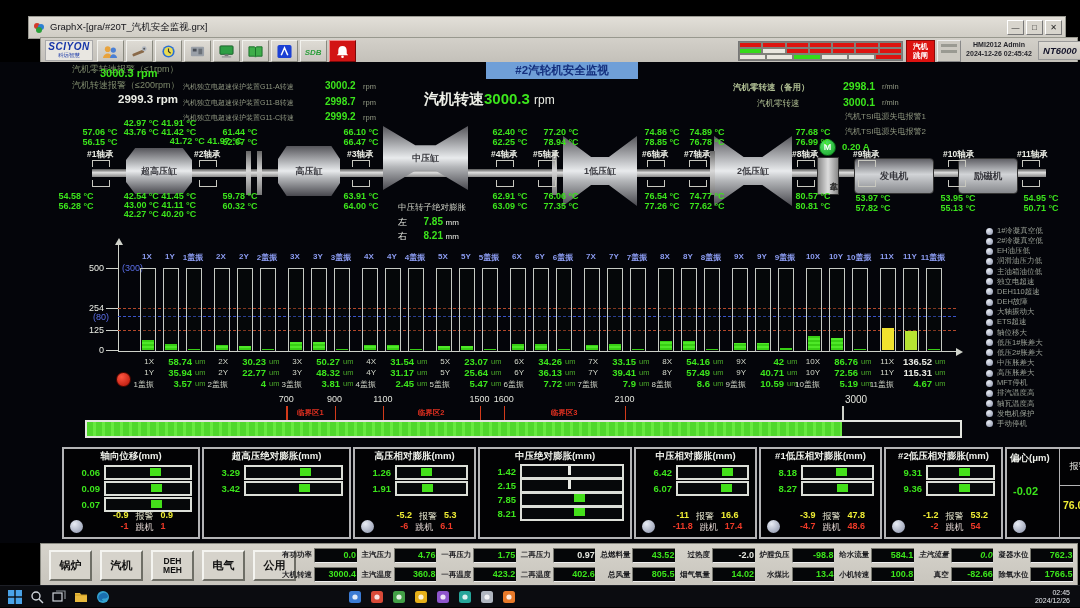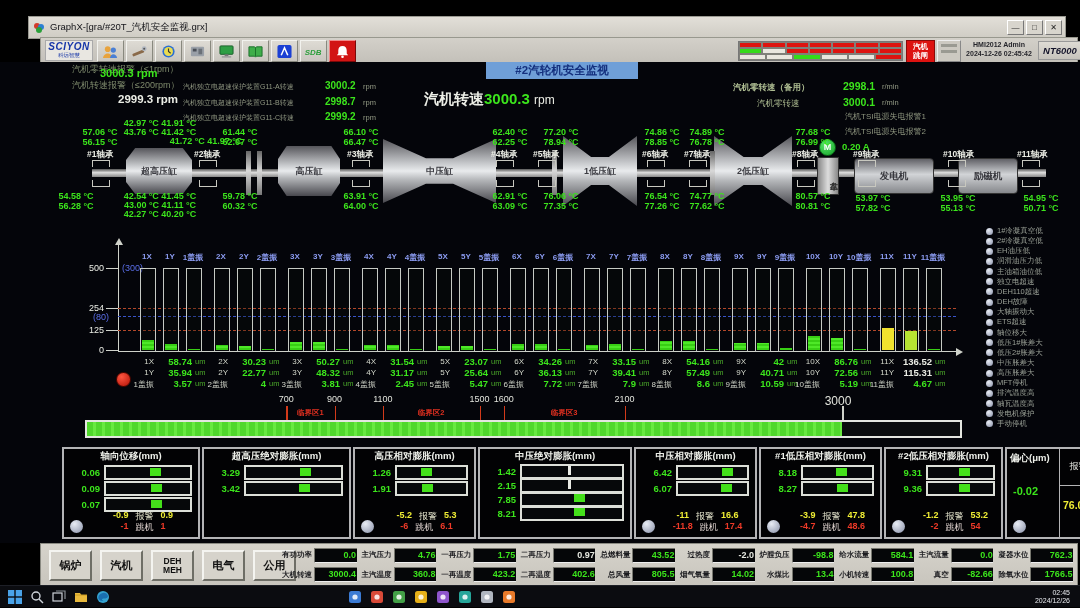--- a/index.html
+++ b/index.html
@@ -226,21 +226,21 @@
     <span class="w" style="font-weight:bold;">汽机转速</span><span class="g">3000.3</span>
     <span class="w" style="font-size:12px;">rpm</span>
   </div>
   <div id="zerorows"></div>
   <div id="tsirows"></div>
 
   <div id="turbine">
       <div class="abs" style="left: 92px; top: 107px; width: 954px; height: 8px; background: linear-gradient(rgb(85, 85, 85), rgb(221, 221, 221) 45%, rgb(136, 136, 136));"></div>
       <div class="abs cyl hex" style="left: 126px; width: 66px; top: 86px; height: 46px;">超高压缸</div>
       <div class="abs cyl hex" style="left: 278px; width: 62px; top: 84px; height: 50px;">高压缸</div>
-      <div class="abs cyl bow" style="left: 383px; width: 113px; top: 77px; height: 64px;">中压缸</div>
+      <div class="abs cyl bow" style="left: 383px; width: 85px; top: 64px; height: 64px;">中压缸</div>
       <div class="abs cyl bow" style="left: 563px; width: 74px; top: 74px; height: 70px;">1低压缸</div>
       <div class="abs cyl bow" style="left: 714px; width: 78px; top: 74px; height: 70px;">2低压缸</div>
       <div class="abs" style="left: 246px; top: 89px; width: 5px; height: 44px; background: linear-gradient(rgb(102, 102, 102), rgb(216, 216, 216) 45%, rgb(119, 119, 119));"></div>
       <div class="abs" style="left: 257px; top: 89px; width: 5px; height: 44px; background: linear-gradient(rgb(102, 102, 102), rgb(216, 216, 216) 45%, rgb(119, 119, 119));"></div>
       <div class="abs" style="left: 552px; top: 89px; width: 5px; height: 44px; background: linear-gradient(rgb(102, 102, 102), rgb(216, 216, 216) 45%, rgb(119, 119, 119));"></div>
       <div class="abs" style="left: 710px; top: 89px; width: 5px; height: 44px; background: linear-gradient(rgb(102, 102, 102), rgb(216, 216, 216) 45%, rgb(119, 119, 119));"></div>
       <div class="abs" style="left: 817px; top: 95px; width: 20px; height: 36px; background: linear-gradient(90deg, rgb(136, 136, 136), rgb(221, 221, 221), rgb(136, 136, 136)); border: 1px solid rgb(51, 51, 51); writing-mode: vertical-rl; font-size: 8px; color: rgb(51, 51, 51); text-align: center; font-weight: bold;">盘车</div>
       <div class="abs rect3d" style="left: 854px; top: 96px; width: 78px; height: 34px;">发电机</div>
       <div class="abs rect3d" style="left: 958px; top: 96px; width: 58px; height: 34px;">励磁机</div>
       <div class="abs" style="left: 819px; top: 77px; width: 15px; height: 15px; border-radius: 50%; background: radial-gradient(circle at 35% 30%, rgb(85, 232, 104), rgb(21, 160, 40)); border: 1px solid rgb(10, 106, 24); color: rgb(255, 255, 255); font-size: 9px; font-weight: bold; text-align: center; line-height: 15px;">M</div>
@@ -297,20 +297,29 @@
       <div class="abs brk" style="left: 1022px; top: 98px;"></div>
       <div class="abs brkb" style="left: 1022px; top: 118px;"></div>
       <div class="abs tt" style="left: 1020px; top: 131px; width: 42px;">54.95 °C<br>50.71 °C</div>
       <div class="abs tt nw" style="left: 120px; top: 56px; width: 80px;">42.97 °C  41.91 °C</div>
       <div class="abs tt nw" style="left: 120px; top: 65px; width: 80px;">43.76 °C  41.42 °C</div>
       <div class="abs tt nw" style="left: 120px; top: 74px; width: 80px; margin-left: 46px;">41.72 °C  41.97 °C</div>
       <div class="abs tt nw" style="left: 120px; top: 129px; width: 80px;">42.54 °C  41.45 °C</div>
       <div class="abs tt nw" style="left: 120px; top: 138px; width: 80px;">43.00 °C  41.11 °C</div>
       <div class="abs tt nw" style="left: 120px; top: 147px; width: 80px;">42.27 °C  40.20 °C</div>
     </div>
+  <div class="abs" style="left:398px;top:140px;">
+    <div class="nw" style="font-size:8.5px;color:#cfd2c6;">中压转子绝对膨胀</div>
+    <div class="nw" style="font-size:9px;margin-top:2px;"><span class="w">左</span>
+      <span class="g" style="font-size:10px;margin-left:14px;">7.85</span>
+      <span class="w" style="font-size:8px;">mm</span></div>
+    <div class="nw" style="font-size:9px;margin-top:1px;"><span class="w">右</span>
+      <span class="g" style="font-size:10px;margin-left:14px;">8.21</span>
+      <span class="w" style="font-size:8px;">mm</span></div>
+  </div>
 
   <div id="chart">
       <div class="abs" style="left: 118px; top: 182px; width: 1px; height: 107px; background: rgb(207, 210, 202);"></div>
       <div class="abs" style="left: 115px; top: 176px; width: 0px; height: 0px; border-left: 4px solid transparent; border-right: 4px solid transparent; border-bottom: 7px solid rgb(207, 210, 202);"></div>
       <div class="abs" style="left: 118px; top: 289px; width: 840px; height: 1px; background: rgb(207, 210, 202);"></div>
       <div class="abs" style="left: 956px; top: 286px; width: 0px; height: 0px; border-top: 4px solid transparent; border-bottom: 4px solid transparent; border-left: 7px solid rgb(207, 210, 202);"></div>
       <div class="abs" style="left: 106px; top: 288px; width: 12px; height: 1px; background: rgb(207, 210, 202);"></div>
       <div class="abs w nw" style="left: 84px; top: 283px; width: 20px; text-align: right; font-size: 9px;">0</div>
       <div class="abs" style="left: 106px; top: 267.5px; width: 12px; height: 1px; background: rgb(207, 210, 202);"></div>
       <div class="abs w nw" style="left: 84px; top: 262.5px; width: 20px; text-align: right; font-size: 9px;">125</div>
@@ -645,21 +654,21 @@
       <div class="abs nw" style="left: 334.53px; top: 332px; transform: translateX(-50%); font-size: 9px; color: rgb(226, 228, 220);">900</div>
       <div class="abs" style="left: 334.53px; top: 344px; width: 1.5px; height: 14px; background: rgb(210, 58, 26);"></div>
       <div class="abs nw" style="left: 382.87px; top: 332px; transform: translateX(-50%); font-size: 9px; color: rgb(226, 228, 220);">1100</div>
       <div class="abs" style="left: 382.87px; top: 344px; width: 1.5px; height: 14px; background: rgb(210, 58, 26);"></div>
       <div class="abs nw" style="left: 479.55px; top: 332px; transform: translateX(-50%); font-size: 9px; color: rgb(226, 228, 220);">1500</div>
       <div class="abs" style="left: 479.55px; top: 344px; width: 1.5px; height: 14px; background: rgb(210, 58, 26);"></div>
       <div class="abs nw" style="left: 503.72px; top: 332px; transform: translateX(-50%); font-size: 9px; color: rgb(226, 228, 220);">1600</div>
       <div class="abs" style="left: 503.72px; top: 344px; width: 1.5px; height: 14px; background: rgb(210, 58, 26);"></div>
       <div class="abs nw" style="left: 624.57px; top: 332px; transform: translateX(-50%); font-size: 9px; color: rgb(226, 228, 220);">2100</div>
       <div class="abs" style="left: 624.57px; top: 344px; width: 1.5px; height: 14px; background: rgb(210, 58, 26);"></div>
-      <div class="abs nw" style="left: 838px; top: 332px; transform: translateX(-50%); font-size: 12px; color: rgb(226, 228, 220);">3000</div>
+      <div class="abs nw" style="left: 856px; top: 332px; transform: translateX(-50%); font-size: 10px; color: rgb(226, 228, 220);">3000</div>
       <div class="abs" style="left: 842.1px; top: 344px; width: 1.5px; height: 14px; background: rgb(207, 210, 202);"></div>
       <div class="abs nw" style="left: 310.36px; top: 346px; transform: translateX(-50%); font-size: 7.5px; color: rgb(224, 48, 32); font-weight: bold;">临界区1</div>
       <div class="abs nw" style="left: 431.21px; top: 346px; transform: translateX(-50%); font-size: 7.5px; color: rgb(224, 48, 32); font-weight: bold;">临界区2</div>
       <div class="abs nw" style="left: 564.145px; top: 346px; transform: translateX(-50%); font-size: 7.5px; color: rgb(224, 48, 32); font-weight: bold; text-align: right;">临界区3</div>
       <div class="abs" style="left: 85px; top: 358px; width: 873px; height: 14px; border: 2px solid rgb(228, 230, 224); background: rgb(10, 12, 14);">
         <div class="abs" style="left: 0px; top: 0px; bottom: 0px; width: 755.173px; background: repeating-linear-gradient(90deg, rgb(80, 216, 44) 0px, rgb(80, 216, 44) 6px, rgb(104, 234, 64) 6px, rgb(104, 234, 64) 9px);"></div>
       </div>
     </div>
   <div id="panels" class="abs" style="left:62px;top:385px;width:1015px;height:92px;display:flex;gap:2px;">
       <div class="panel" style="width: 134px;">
@@ -946,21 +955,21 @@
         <span class="fu"></span>
       </div>
       <div class="fld" style="grid-area: 1 / 8;">
         <span class="fl">给水流量</span>
         <span class="fb" style="color: rgb(60, 229, 28);">584.1</span>
       </div>
       <div class="fld" style="grid-area: 2 / 8;">
         <span class="fl">小机转速</span>
         <span class="fb" style="color: rgb(60, 229, 28);">100.8</span>
       </div>
-      <div class="fld" style="grid-area: 1 / 9;">
+      <div class="fld" style="grid-area: 1 / 9; font-style: italic;">
         <span class="fl">主汽流量</span>
         <span class="fb" style="color: rgb(60, 229, 28);">0.0</span>
       </div>
       <div class="fld" style="grid-area: 2 / 9;">
         <span class="fl">真空</span>
         <span class="fb" style="color: rgb(60, 229, 28);">-82.66</span>
       </div>
       <div class="fld" style="grid-area: 1 / 10;">
         <span class="fl">凝器水位</span>
         <span class="fb" style="color: rgb(60, 229, 28);">762.3</span>

